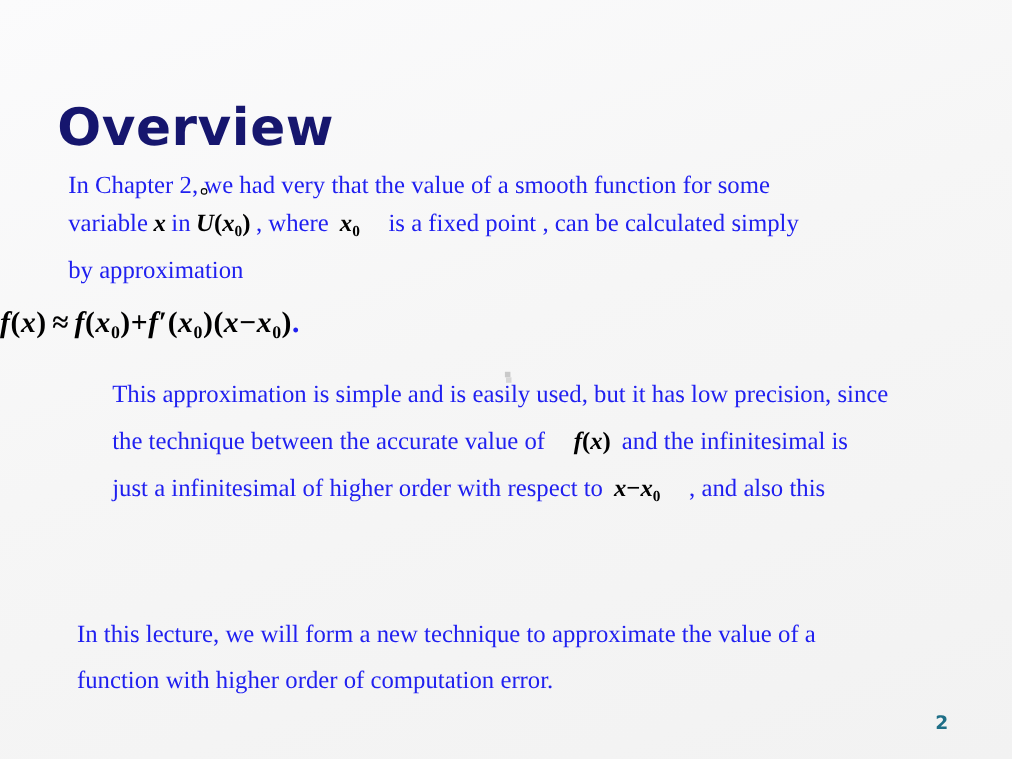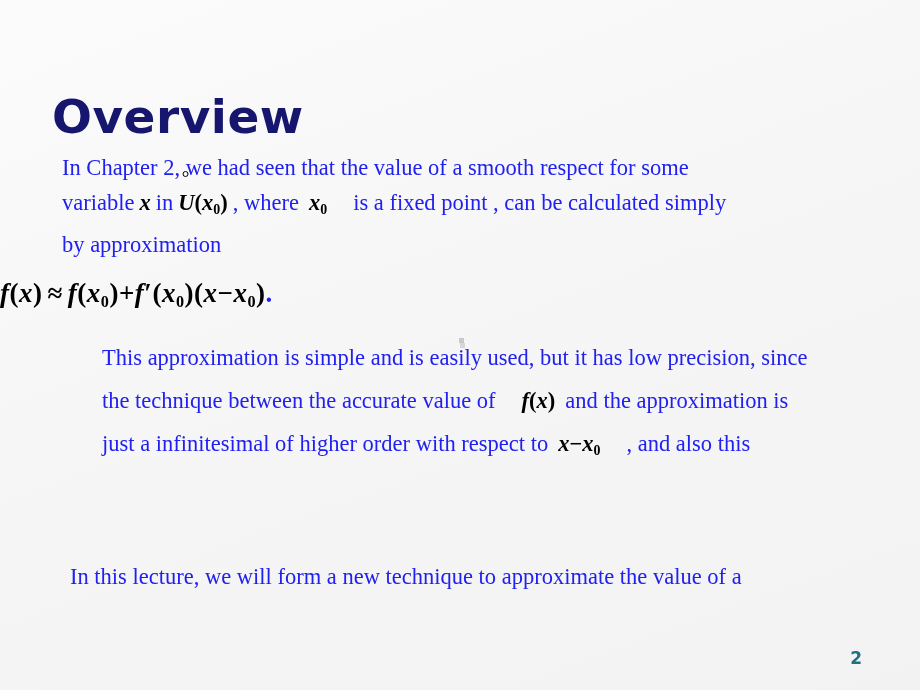--- a/index.html
+++ b/index.html
@@ -172,21 +172,21 @@
 </head>
 <body>
 
 <div class="slide">
 
   <div class="slide-title">Overview</div>
 
   <div class="body-text para-1">
 
     <div class="line">
-      <span>In Chapter 2, we had seen that the value of a smooth respect for some</span>
+      <span>In Chapter 2, we had very that the value of a smooth function for some</span>
     </div>
 
     <div class="line">
       <span>variable</span><span class="sp-sm"></span><span class="math">x</span><span class="sp-sm"></span><span>in</span><span class="sp-sm"></span><span class="math"><span class="ring-u"><span class="ring"></span><span>U</span></span><span class="up">(</span><span>x</span><sub>0</sub><span class="up">)</span></span><span class="sp-sm"></span><span>, where</span><span class="sp"></span><span class="math"><span>x</span><sub>0</sub></span><span class="sp-lg"></span><span>is a fixed point , can be calculated simply</span>
     </div>
 
     <div class="line">
       <span>by approximation</span>
     </div>
   </div>
@@ -198,30 +198,33 @@
   <div class="speck speck-a"></div>
   <div class="speck speck-b"></div>
 
   <div class="body-text para-2">
 
     <div class="line">
       <span>This approximation is simple and is easily used, but it has low precision, since</span>
     </div>
 
     <div class="line">
-      <span>the technique between the accurate value of</span><span class="sp-lg"></span><span class="math"><span>f</span><span class="up">(</span><span>x</span><span class="up">)</span></span><span class="sp"></span><span>and the approximation is</span>
+      <span>the technique between the accurate value of</span><span class="sp-lg"></span><span class="math"><span>f</span><span class="up">(</span><span>x</span><span class="up">)</span></span><span class="sp"></span><span>and the infinitesimal is</span>
     </div>
 
     <div class="line">
       <span>just a infinitesimal of higher order with respect to</span><span class="sp"></span><span class="math"><span>x</span><span class="up">−</span><span>x</span><sub>0</sub></span><span class="sp-lg"></span><span>, and  also  this</span>
     </div>
 
   </div>
 
   <div class="body-text para-3">
     <div class="line">
       <span>In this lecture, we will form a new technique to approximate the value of a</span>
     </div>
+    <div class="line">
+      <span>function with higher order of computation error.</span>
+    </div>
   </div>
 
   <div class="page-number">2</div>
 
 </div>
 
 </body></html>

